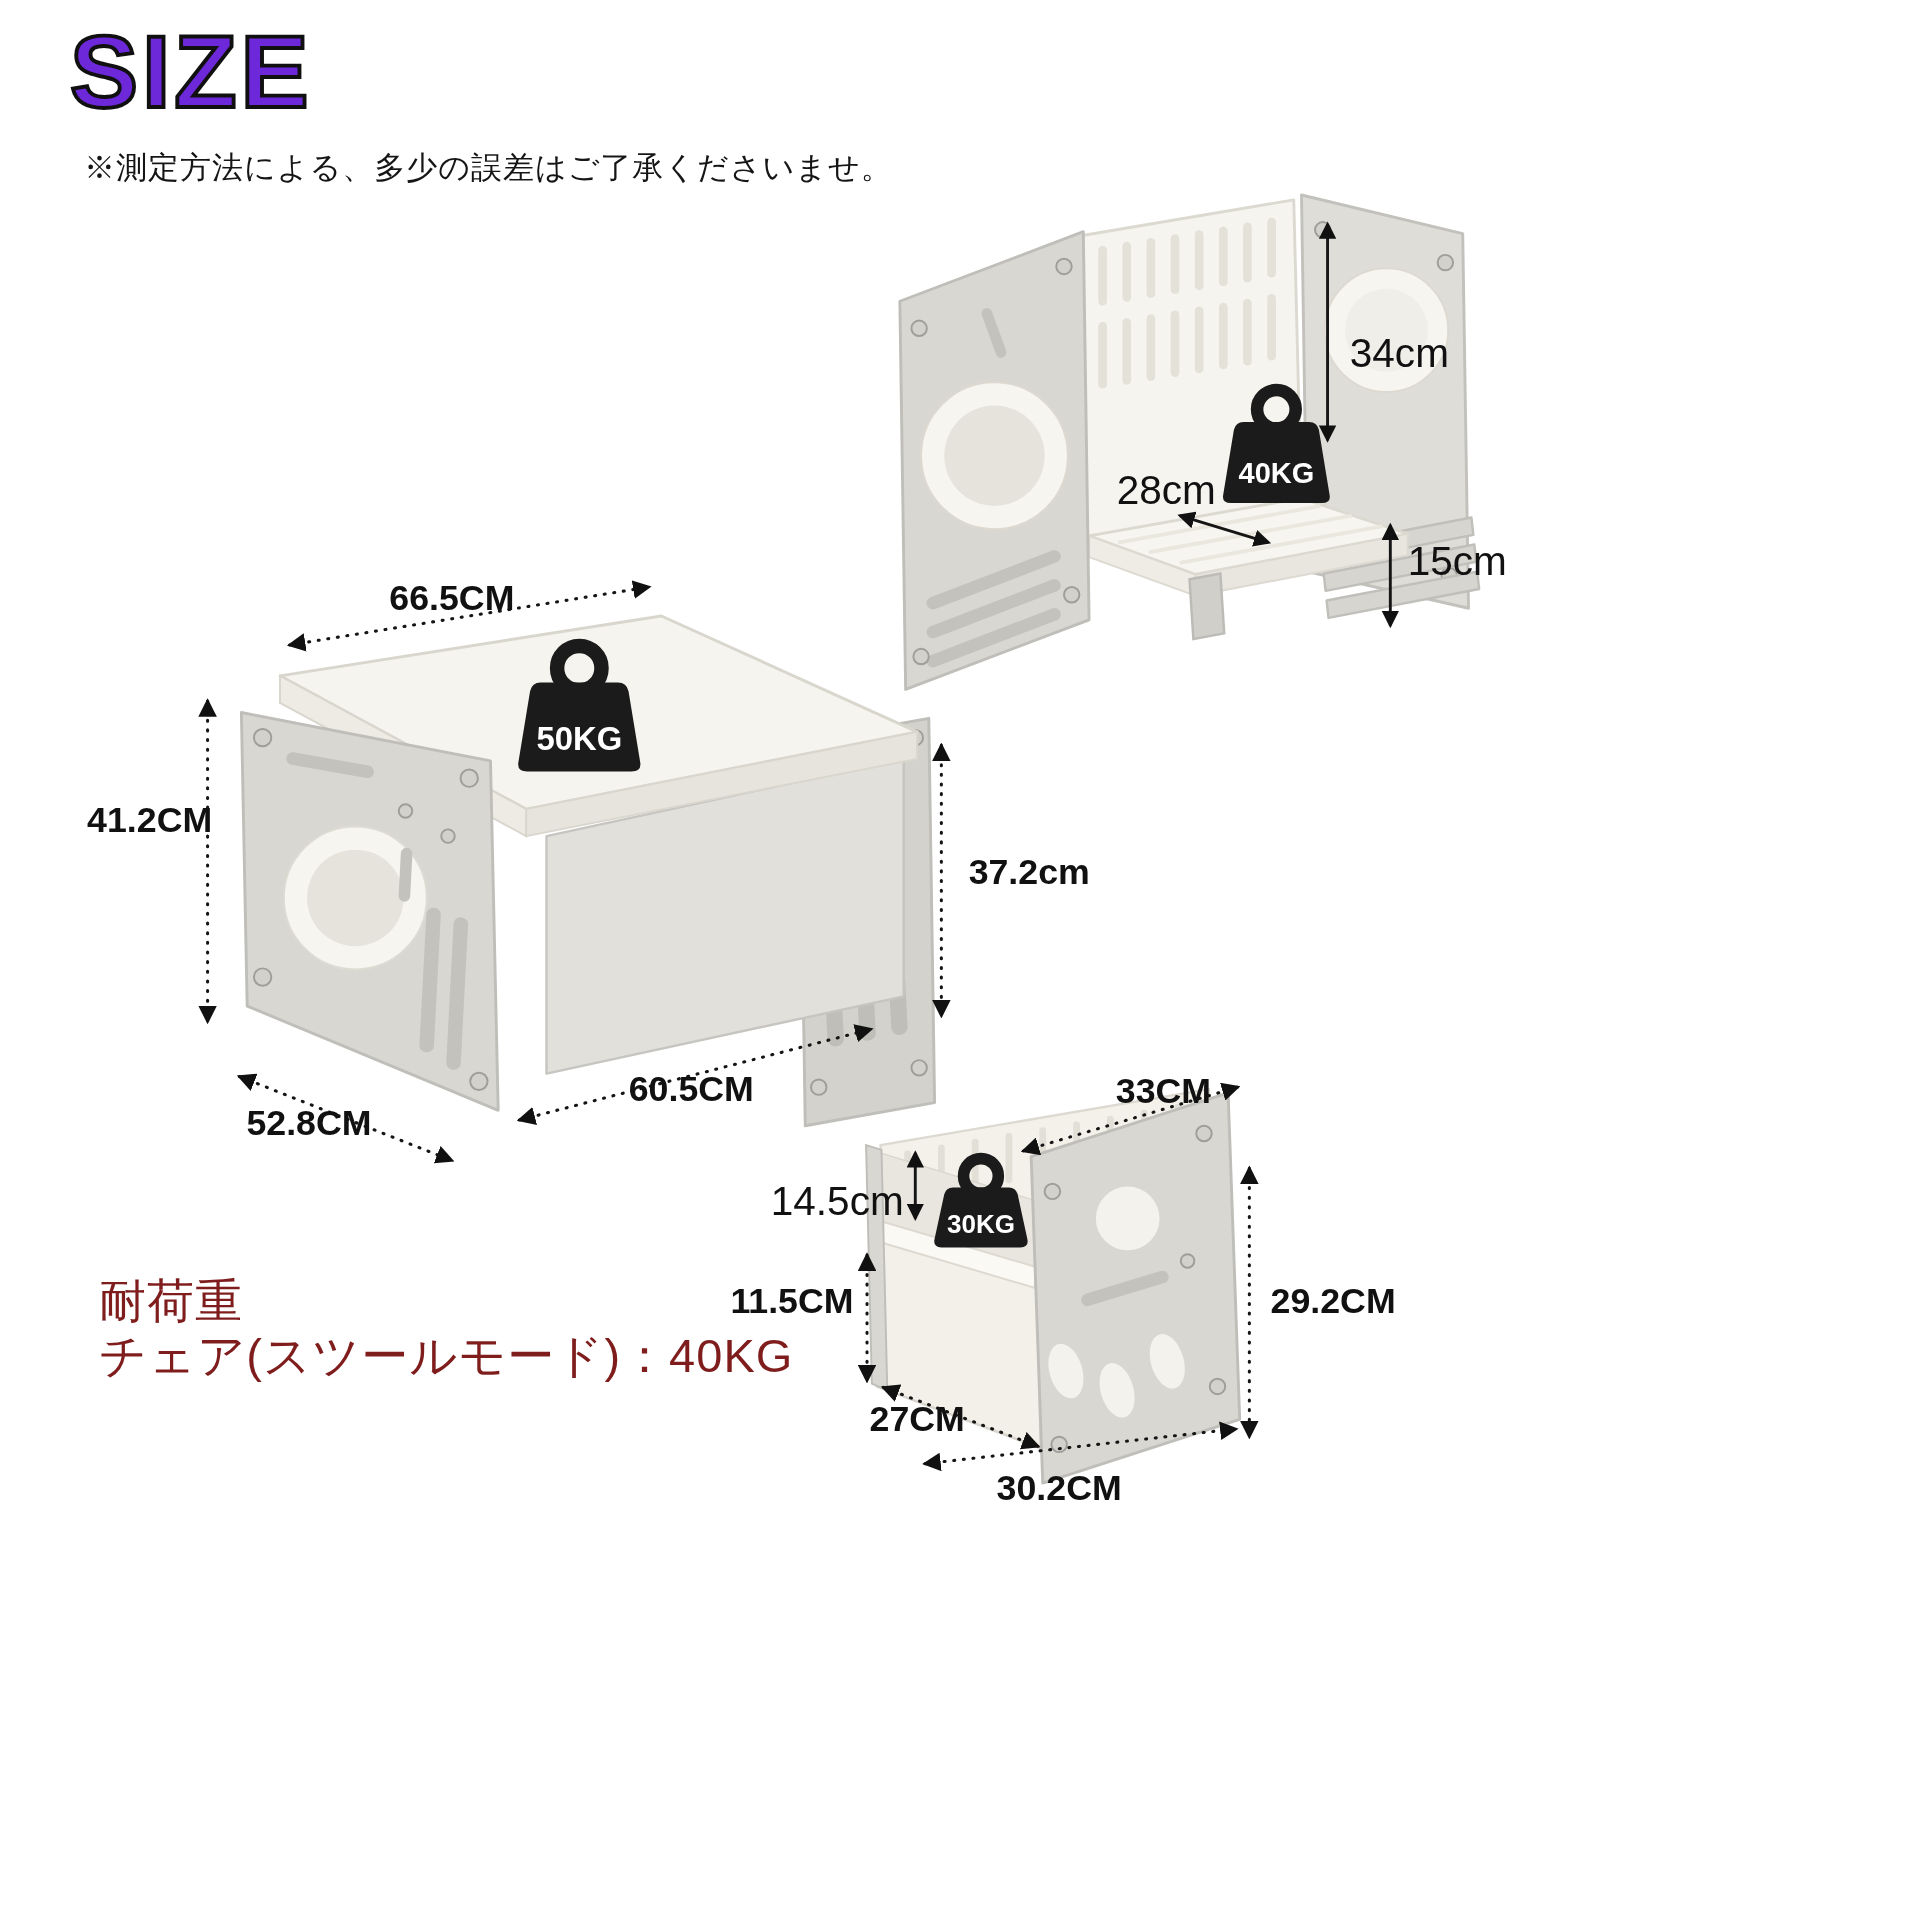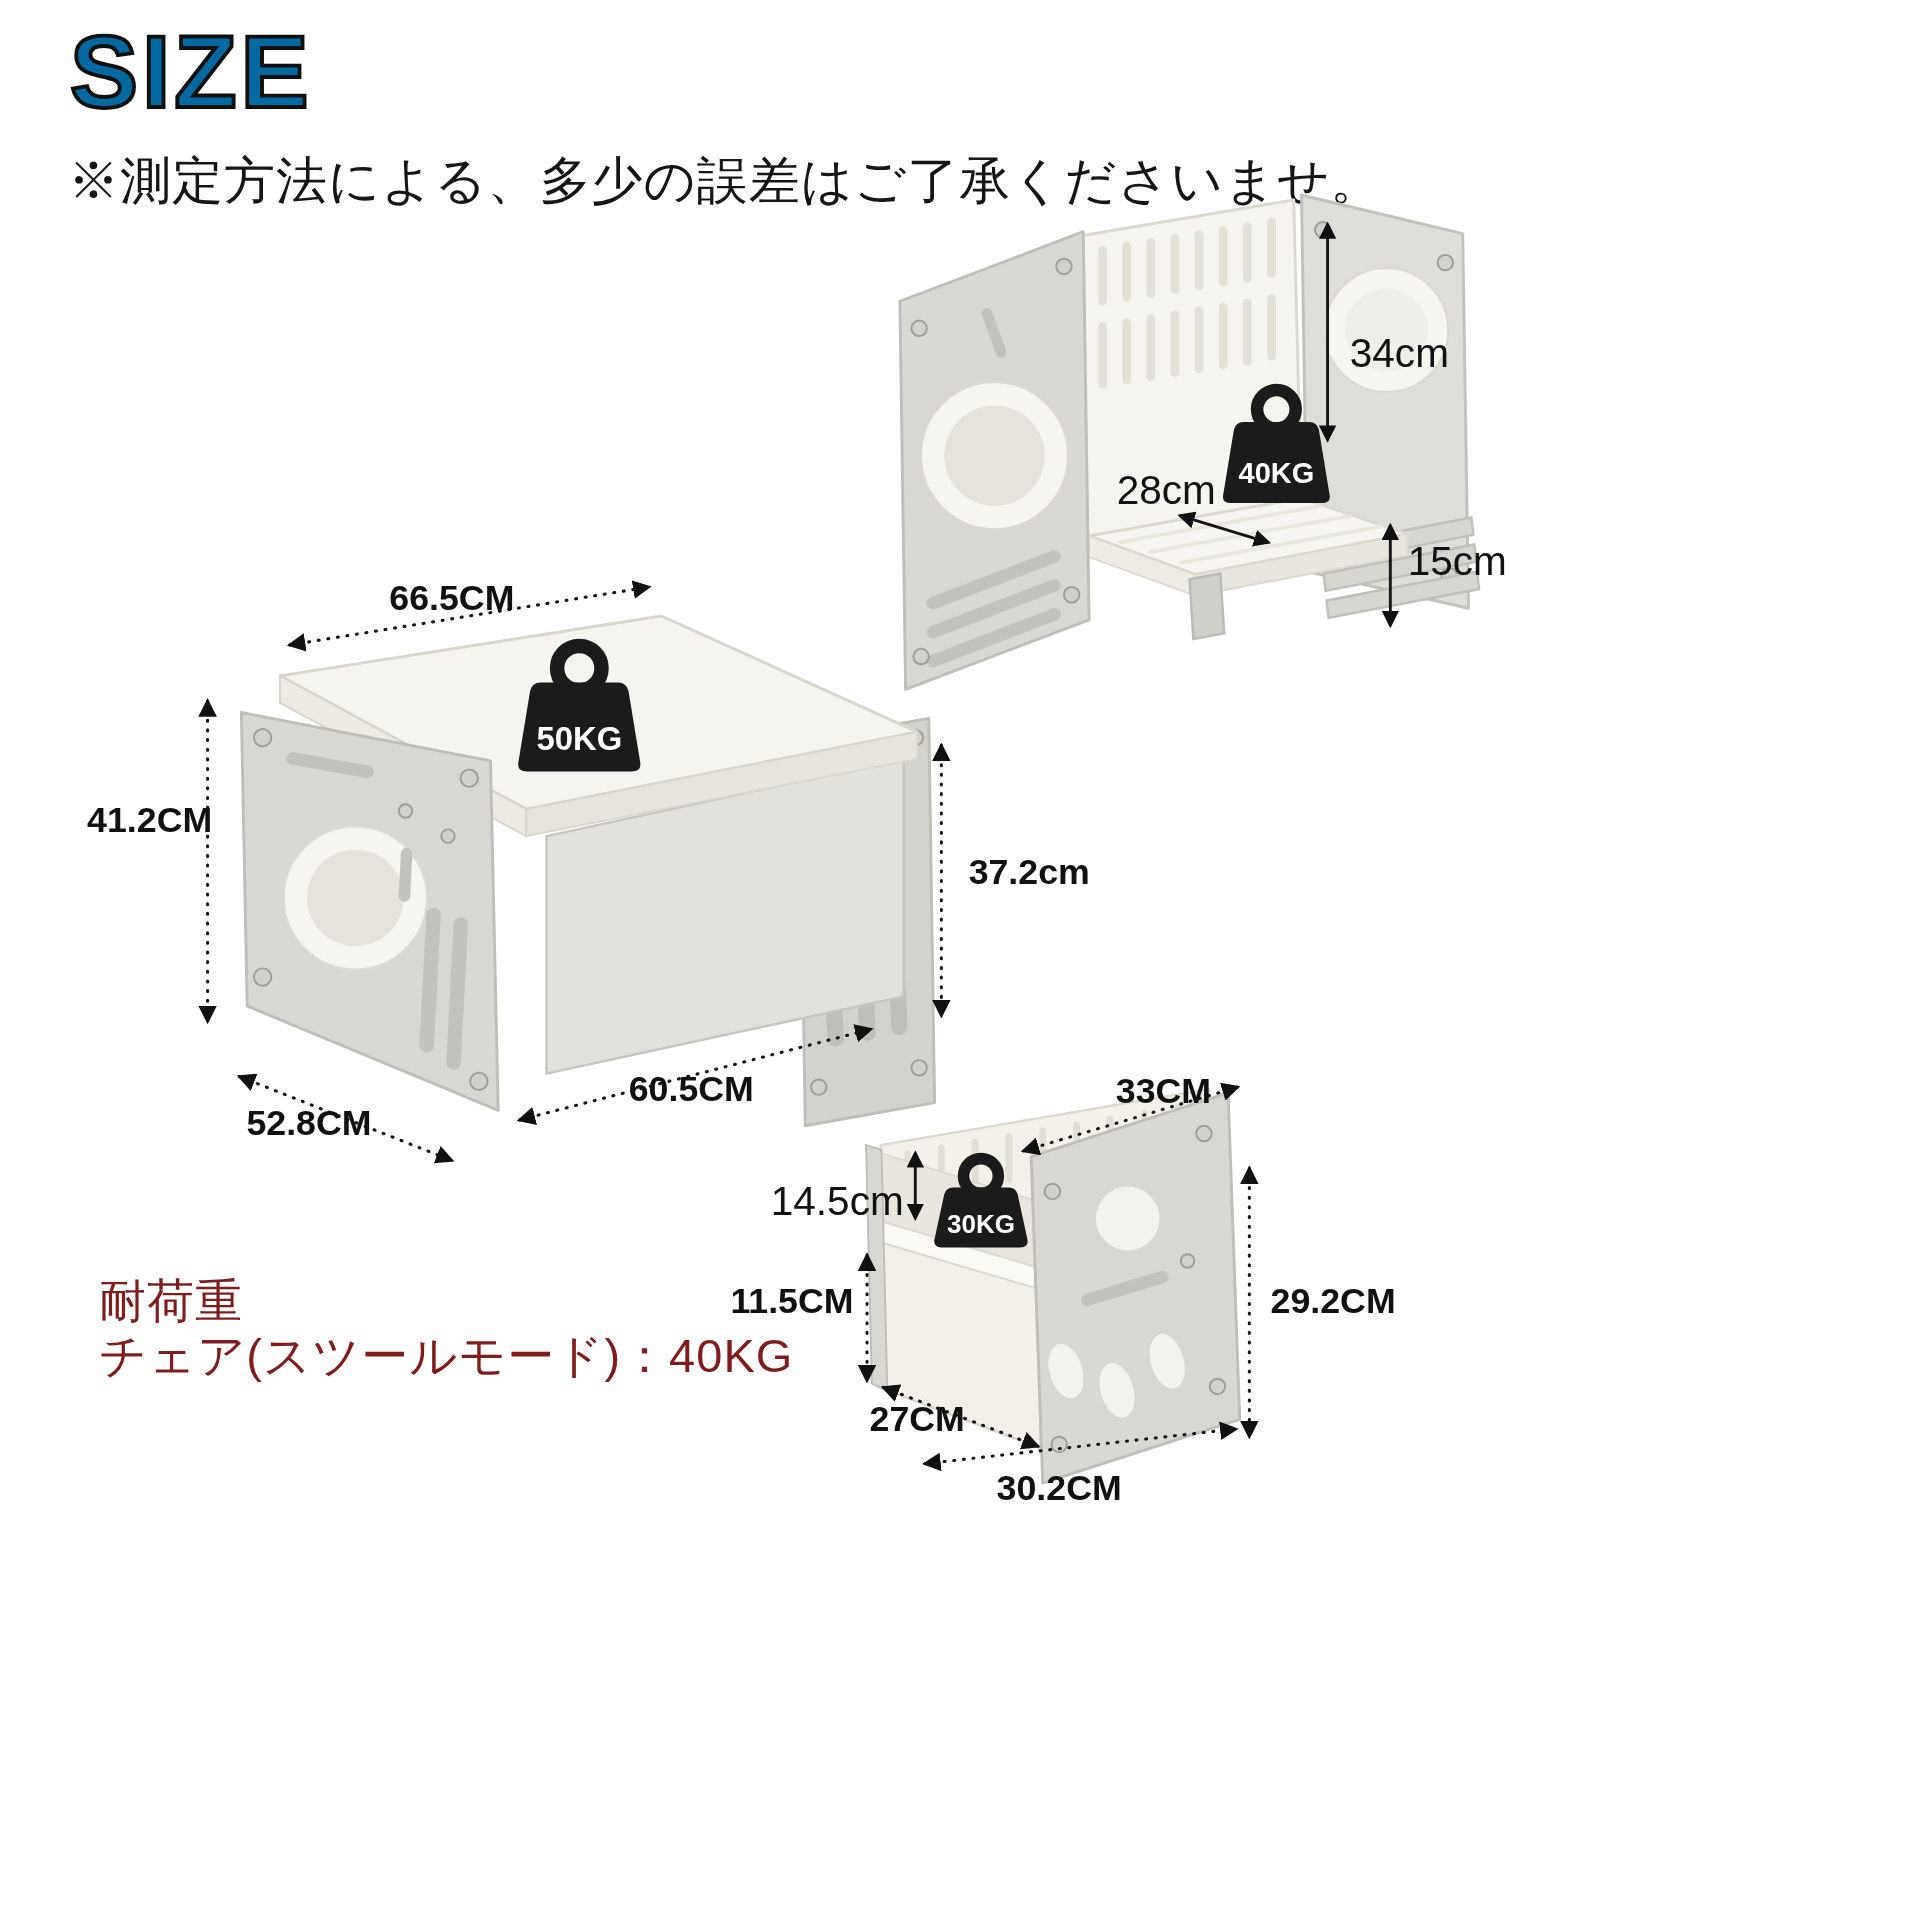--- a/index.html
+++ b/index.html
@@ -2,26 +2,26 @@
 <html><head>
 <meta charset="utf-8">
 <style>
   html,body{margin:0;padding:0;background:#ffffff;}
   #canvas{
     position:relative;width:1931px;height:1931px;background:#ffffff;overflow:hidden;
     font-family:"Liberation Sans",sans-serif;color:#111;
   }
   .title{
     position:absolute;left:70px;top:13.5px;
-    font-size:102px;font-weight:bold;letter-spacing:3.9px;color:#0369a1;
+    font-size:102px;font-weight:bold;letter-spacing:3.9px;color:#6d28d9;
     -webkit-text-stroke:3.9px #101010;
   }
   .note{
-    position:absolute;left:68px;top:147px;width:1448px;
-    font-size:51px;color:#151515;letter-spacing:1px;
+    position:absolute;left:84px;top:147px;width:1448px;
+    font-size:31px;color:#151515;letter-spacing:1px;
   }
   .load{
     position:absolute;left:99px;top:1273px;
     font-size:47px;line-height:1.18;color:#7f1d1d;letter-spacing:1px;
   }
   svg text{font-family:"Liberation Sans",sans-serif;}
   .dim{font-size:37px;font-weight:bold;fill:#111;}
   .dim2{font-size:42px;fill:#111;}
   .wtxt-lg{font-size:34px;font-weight:bold;fill:#fff;text-anchor:middle;}
   .wtxt-md{font-size:30px;font-weight:bold;fill:#fff;text-anchor:middle;}

